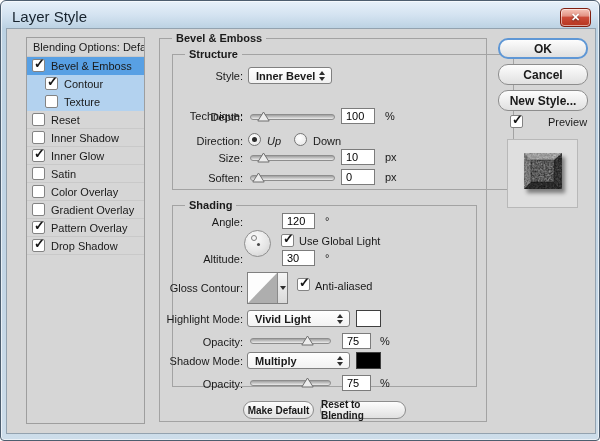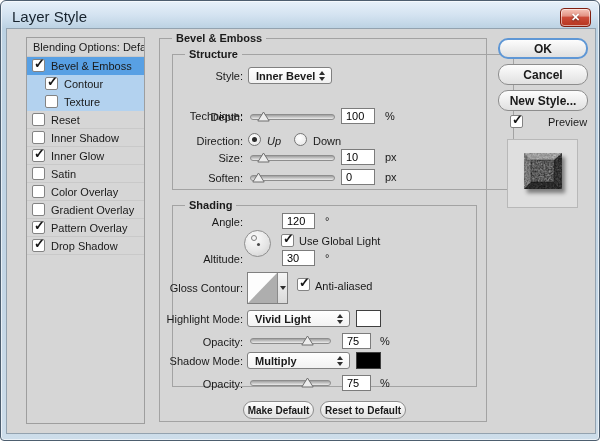--- a/index.html
+++ b/index.html
@@ -259,21 +259,21 @@
         <div class="track" style="left: 77px; top: 174px; width: 81px; --pct: 75;">
           <span class="thumb"><svg width="13" height="11">
                 <path d="M6.5 1 L12.2 10 L0.8 10 Z" fill="#ececec" stroke="#6f6f6f"></path>
               </svg></span>
         </div>
         <input type="text" class="num" style="left: 169px; top: 169px; width: 29px;" value="75">
         <span class="unit" style="left:207px; top:171px;">%</span>
       </div>
 
       <div class="btn" style="left:83px; top:362px; width:71px; height:18px;">Make Default</div>
-      <div class="btn" style="left:160px; top:362px; width:86px; height:18px;">Reset to Default</div>
+      <div class="btn" style="left:160px; top:362px; width:86px; height:18px;">Reset to Blending</div>
     </div>
 
     <div class="btn big default" style="left:491px; top:9px;">OK</div>
     <div class="btn big" style="left:491px; top:35px;">Cancel</div>
     <div class="btn big" style="left:491px; top:61px;text-align:right;">New Style...</div>
 
     <span class="cb pcb checked" style="left:503px; top:86px;"></span>
     <span class="unit" style="left:521px; top:87px;margin-left:20px;">Preview</span>
 
     <div class="pvpanel">

